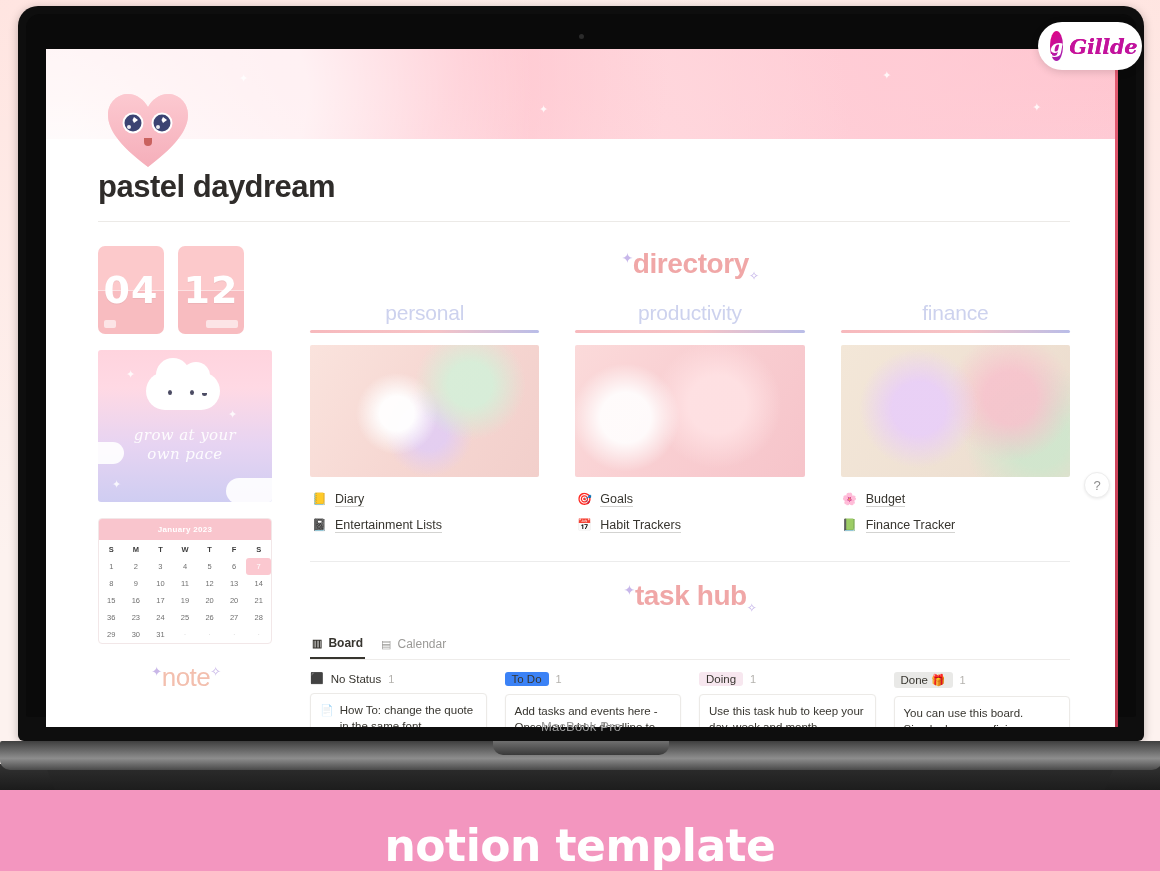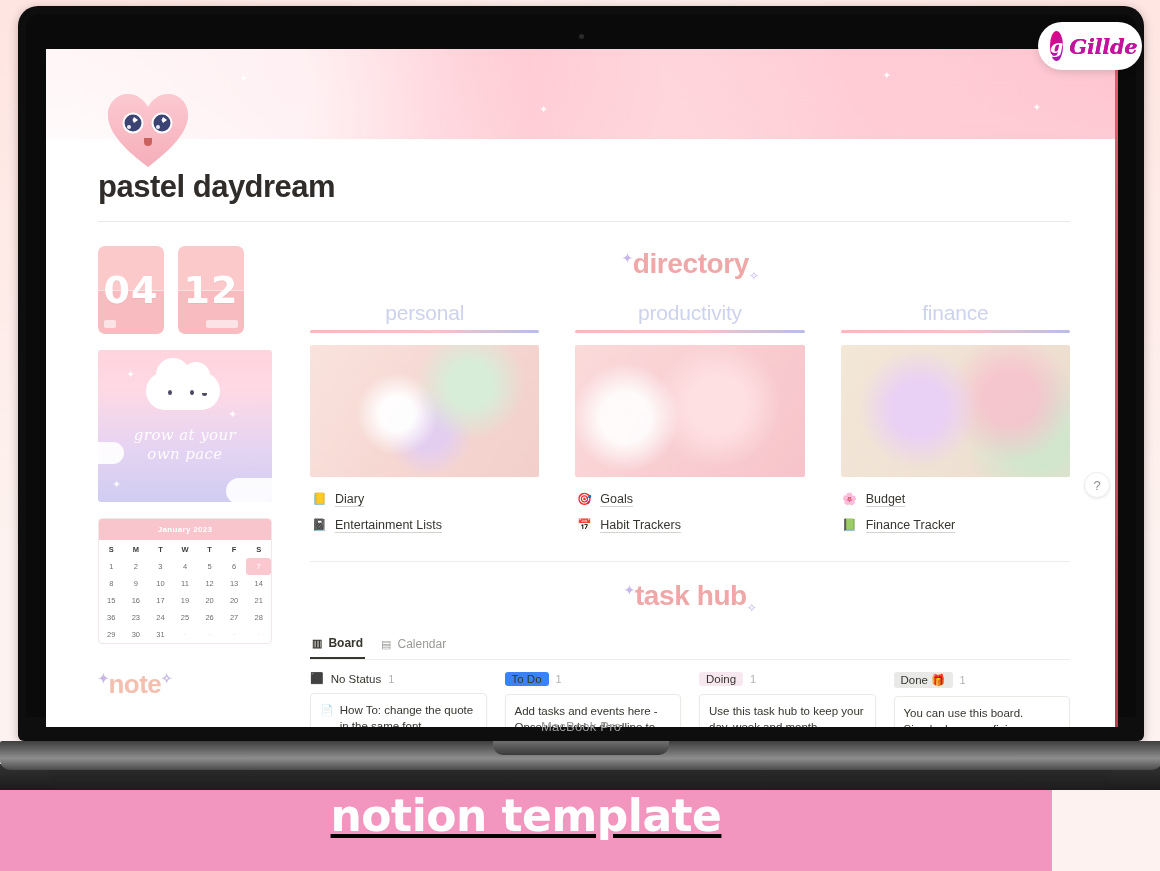--- a/index.html
+++ b/index.html
@@ -207,22 +207,22 @@
   }
   .cal-grid div{
     text-align:center;font-size:7.5px;color:#6f6f6f;padding:4px 0;
   }
   .cal-grid div.hl{
     background:#fbc8d0;color:#fff;border-radius:3px;
   }
   .cal-grid div.dim{color:#dcdcdc;}
 
   .note-head{
-    margin-top:25px;text-align:left;
-    color:#f3bfae;font-size:26px;font-weight:bold;
+    margin-top:18px;text-align:center;
+    color:#f3bfae;font-size:26px;font-weight:normal;
     letter-spacing:-.5px;position:relative;
   }
   .note-head .sp{color:#c9b7e8;font-size:13px;vertical-align:super;}
 
   
   .section-title{
     text-align:center;font-size:28px;font-weight:bold;
     color:#f0a7a7;letter-spacing:-.4px;margin:2px 0 18px;
   }
   .section-title .sp{color:#c7b7ea;font-size:14px;vertical-align:super;font-weight:normal;}
@@ -310,25 +310,24 @@
     width:26px;height:26px;border-radius:50%;
     background:#fff;border:1px solid #ededed;
     display:flex;align-items:center;justify-content:center;
     font-size:13px;color:#8d8d8d;
     box-shadow:0 1px 3px rgba(0,0,0,.08);
     z-index:35;
   }
 
   
   .banner{
-    position:absolute;left:0;bottom:0;width:1052px;height:81px;
+    position:absolute;left:0;bottom:0;width:1160px;height:81px;
     background:#f396bf;
-    display:flex;align-items:flex-start;justify-content:center;
+    display:flex;align-items:flex-end;justify-content:center;
     z-index:5;
-    text-decoration:underline;
   }
   .banner span{
     color:#fff;font-size:44px;font-weight:bold;letter-spacing:-.5px;
     font-family:"DejaVu Sans",sans-serif;
   }
 </style>
 </head>
 <body>
 
 <div class="page">

